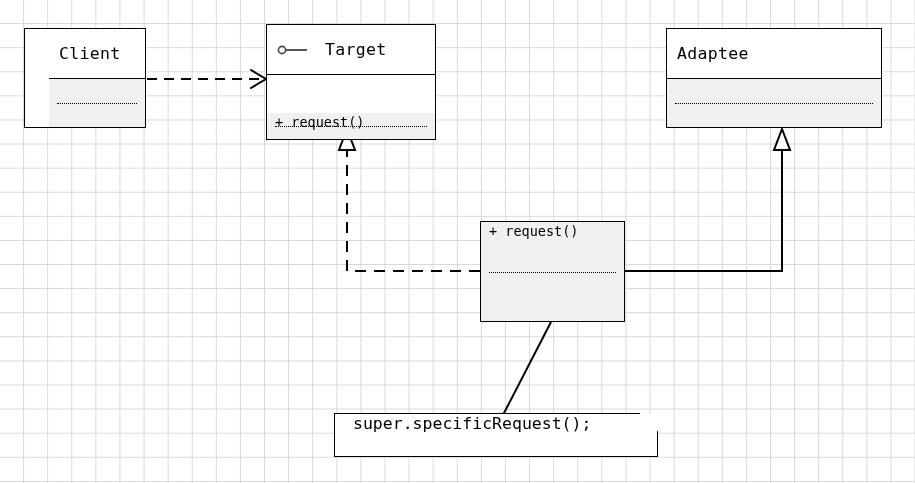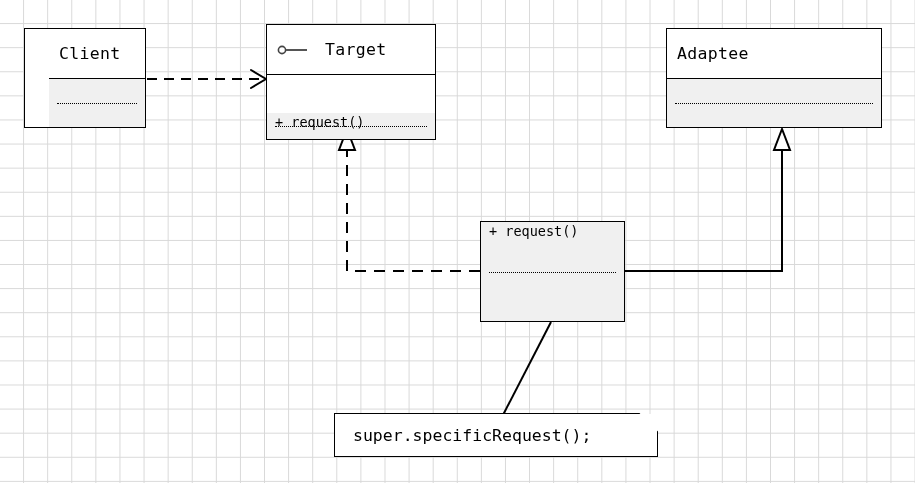--- a/index.html
+++ b/index.html
@@ -75,21 +75,21 @@
     padding: 0 8px 2px 8px;
     white-space: nowrap;
     line-height: 18px;
   }
   
   .uml-note {
     position: absolute;
     box-sizing: border-box;
     background: #ffffff;
     display: flex;
-    align-items: center;
+    align-items: flex-start;
   }
   .uml-note .note-text {
     position: relative;
     z-index: 2;
     font-size: 16.5px;
     color: #000000;
     padding-left: 18px;
     white-space: nowrap;
   }
   

